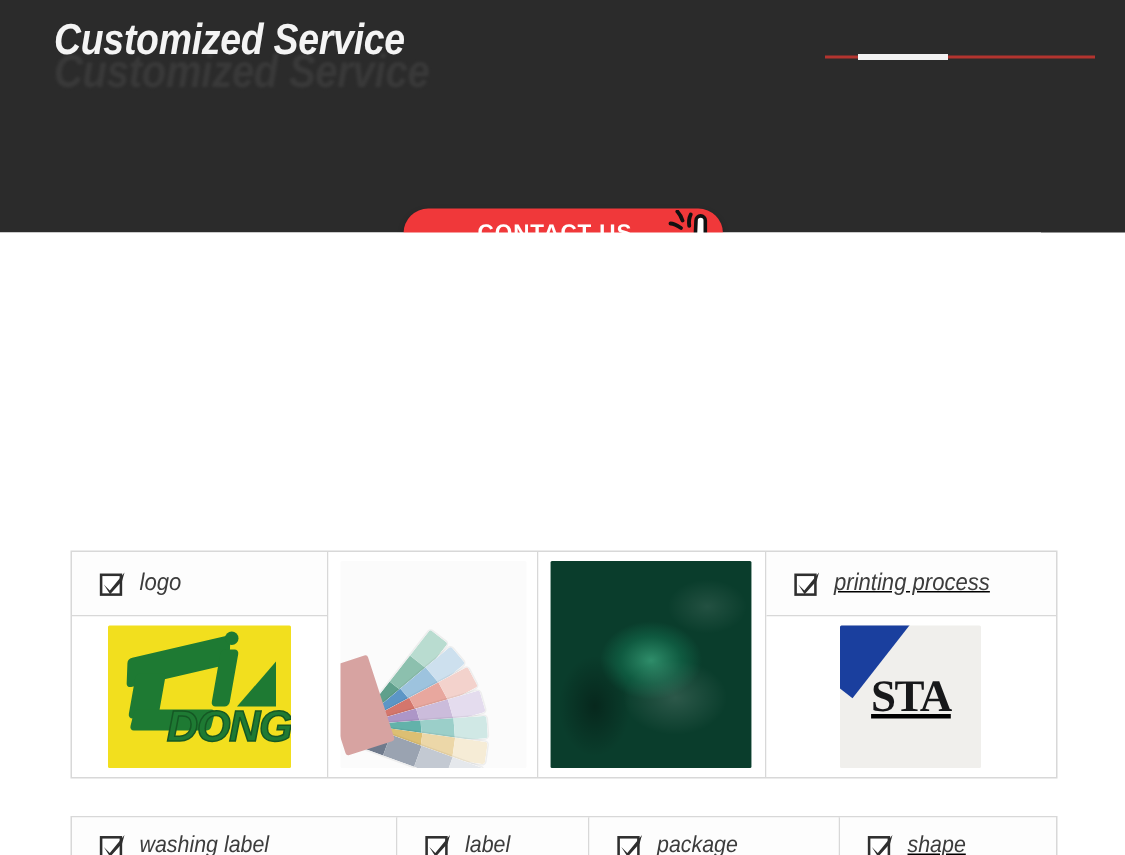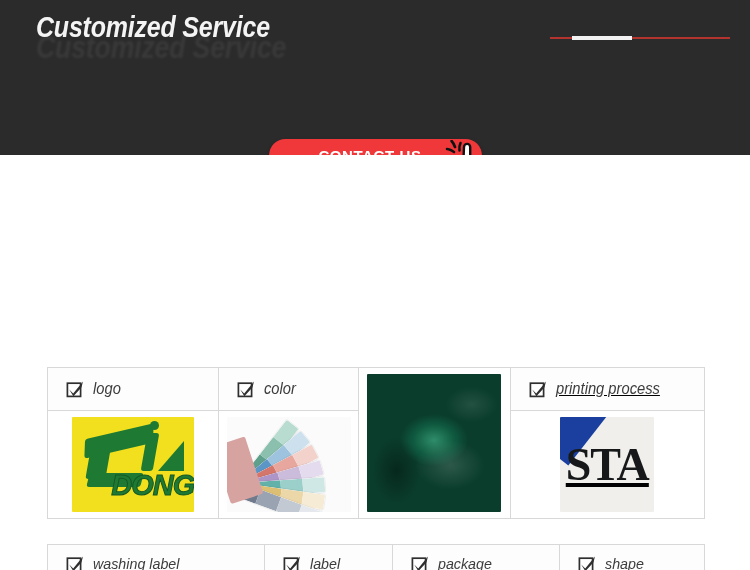--- a/index.html
+++ b/index.html
@@ -242,21 +242,21 @@
     display:flex; align-items:center; justify-content:center;
   }
   .art-sta .corner {
     position:absolute; left:-28px; top:-26px;
     width:62px; height:62px; background:#1a3f9e;
     transform:rotate(38deg);
   }
   .art-sta .txt {
     position:relative;
     font-family:"Liberation Serif", serif;
-    font-size:46px; font-weight:700;
+    font-size:30px; font-weight:700;
     color:#17181a; letter-spacing:-1px;
     white-space:nowrap;
   }
 
   
   [data-interactable="true"] { outline:none; }
 </style>
 </head>
 <body>
 
@@ -313,29 +313,20 @@
               <span class="g3"></span>
             <span class="g4"></span>
               <span class="g5"></span>
               <span class="g6"></span>
             <span class="wordmark" data-interactable="false">DONG</span>
           </div>
         </div>
       </div>
 
       <div class="col" style="width:140px" data-interactable="true">
-        <div class="col-head" data-interactable="false">
-          <span class="chk" data-interactable="false">
-            <svg width="18" height="18" viewBox="0 0 18 18">
-              <rect x="1.4" y="3.2" width="13.2" height="13.2" fill="#fff" stroke="#2f2f2f" stroke-width="1.7"></rect>
-              <path d="M3.2 9.6 L7.2 13.6 L17 1.6 L15.4 7.4 L7.4 16.2 Z" fill="#2f2f2f"></path>
-            </svg>
-          </span>
-          <span class="col-label" data-interactable="false">color</span>
-        </div>
         <div class="col-body" data-interactable="false">
           <div class="thumb art-fan" data-interactable="true">
             <div class="blade" style="transform:rotate(-52deg)">
                 <i style="background:#3e7f6e"></i>
                 <i style="background:#5fa08c"></i>
                 <i style="background:#8cc0ae"></i>
                 <i style="background:#b9dcd0"></i>
               </div>
             <div class="blade" style="transform:rotate(-40deg)">
                 <i style="background:#2f6fa8"></i>

